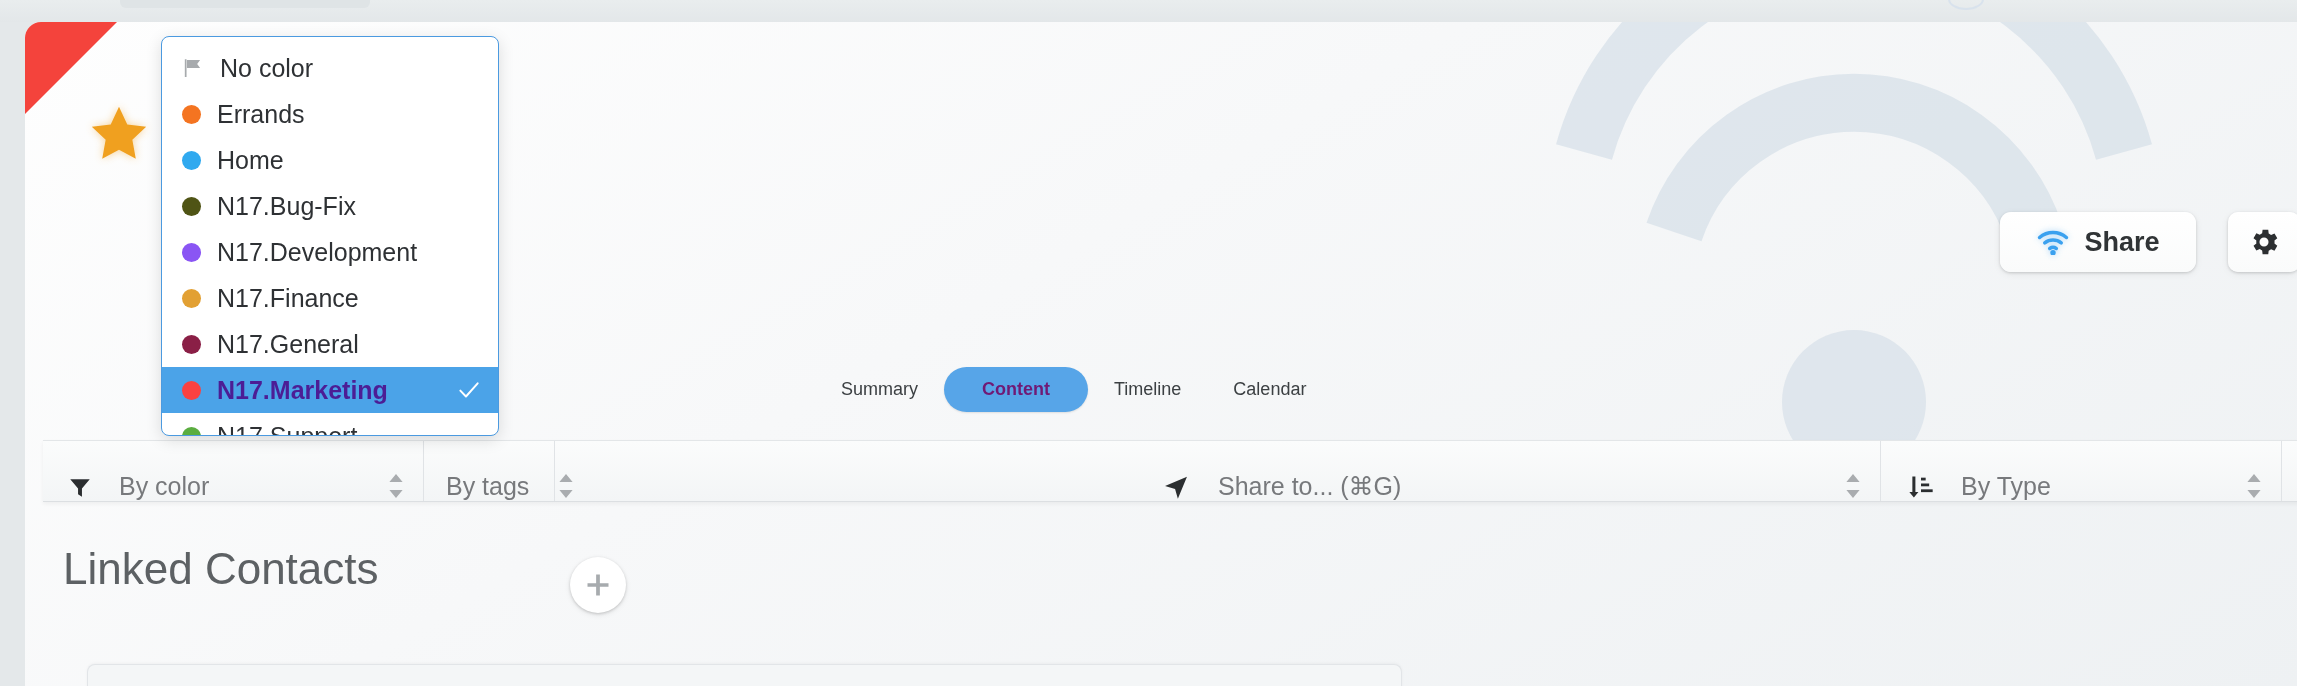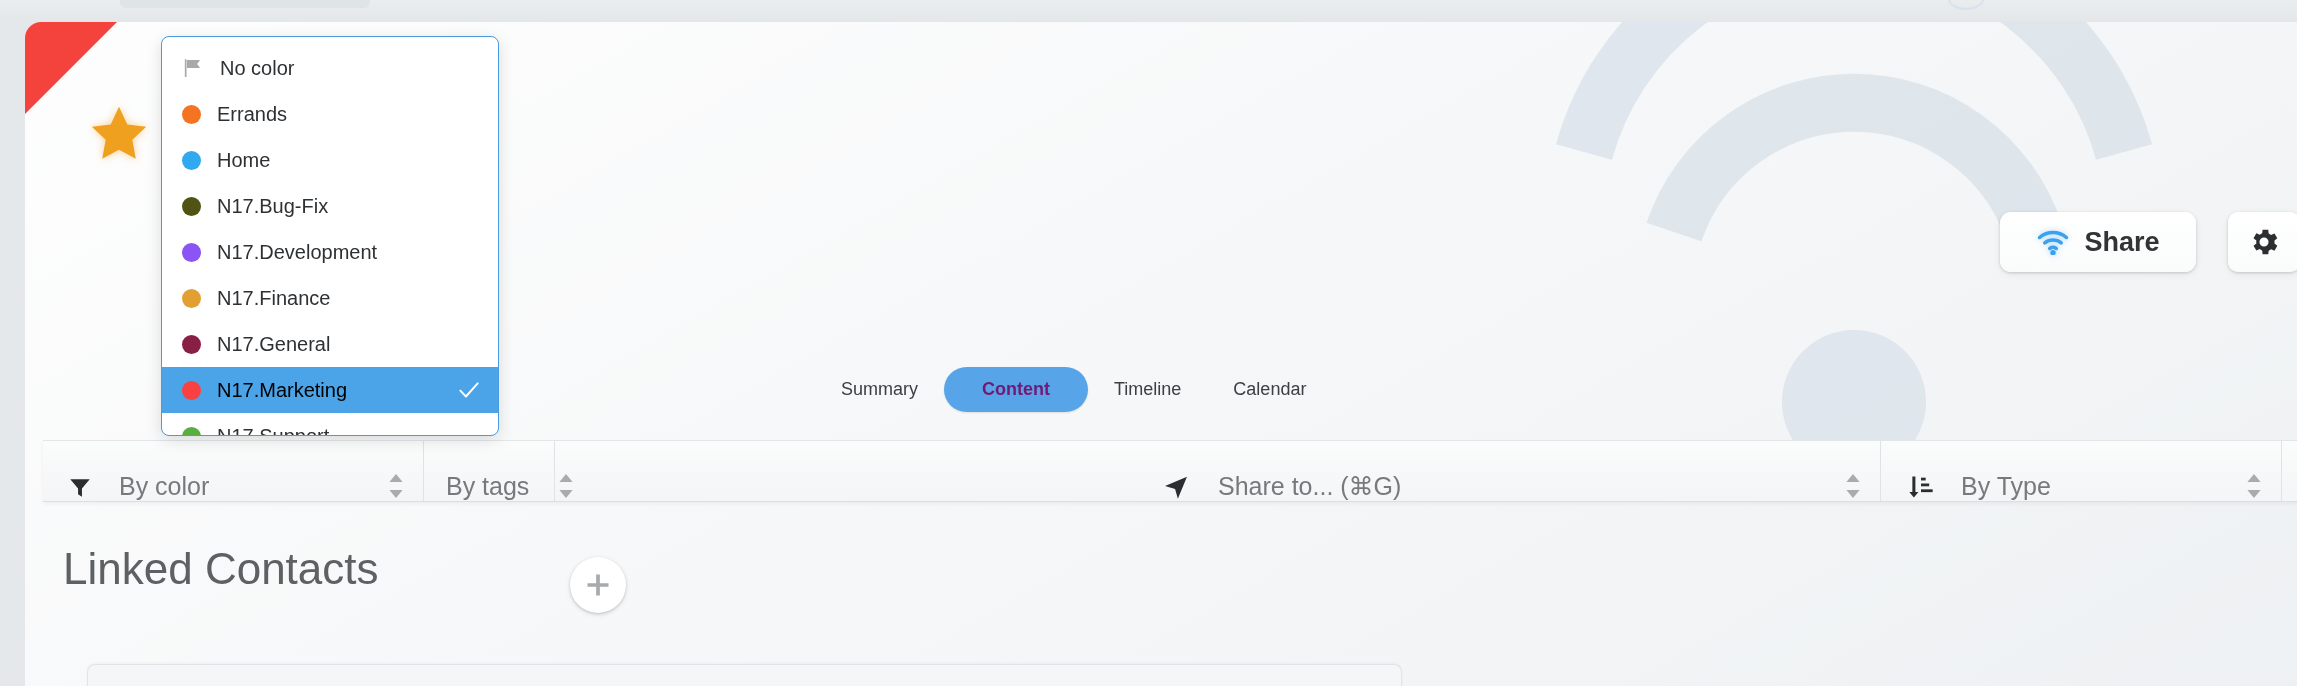--- a/index.html
+++ b/index.html
@@ -177,22 +177,22 @@
     overflow: hidden;
   }
   .color-item {
     display: flex; align-items: center; gap: 16px;
     height: 46px; padding: 0 16px 0 20px; cursor: pointer;
   }
   .color-item.selected { background: #4ba3e8; }
   .swatch { width: 19px; height: 19px; border-radius: 50%; flex: none; }
   .flag-swatch { width: 22px; height: 20px; flex: none; color: #a7aaad; }
   .flag-swatch svg { display: block; width: 100%; height: 100%; }
-  .color-label { font-size: 20px; color: #2e3134; white-space: nowrap; }
-  .color-item.selected .color-label { color: #000000; font-weight: 400; }
+  .color-label { font-size: 25px; color: #2e3134; white-space: nowrap; }
+  .color-item.selected .color-label { color: #4c1d95; font-weight: 700; }
   .check-mark { margin-left: auto; color: #ffffff; width: 26px; height: 26px; }
   .check-mark svg { display: block; width: 100%; height: 100%; }
 </style>
 </head>
 <body>
 
 <div id="root">
 
   <div class="desktop-strip">
     <div class="strip-ghost-tab"></div>

